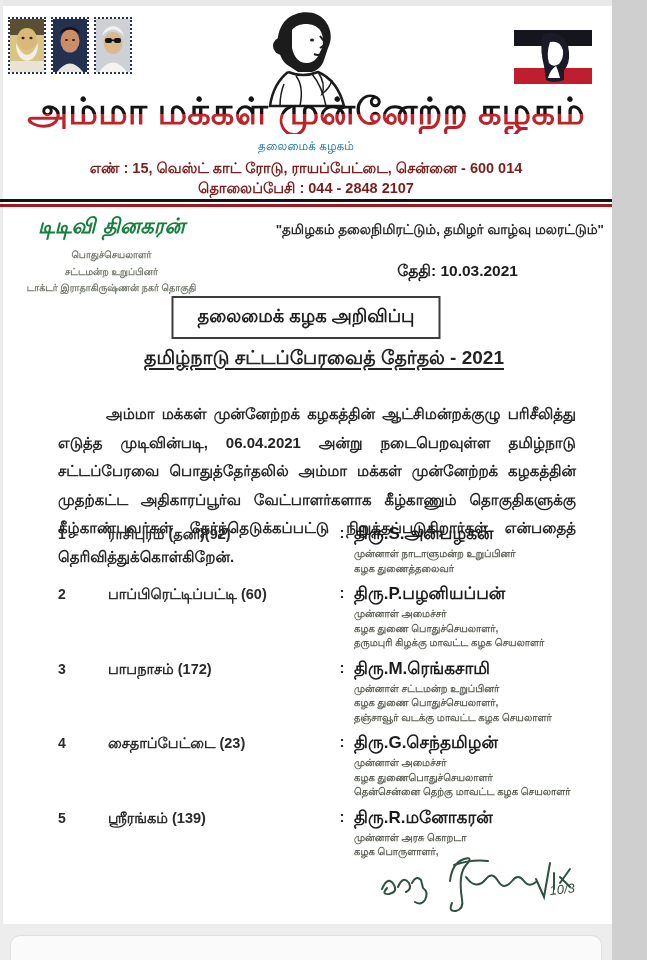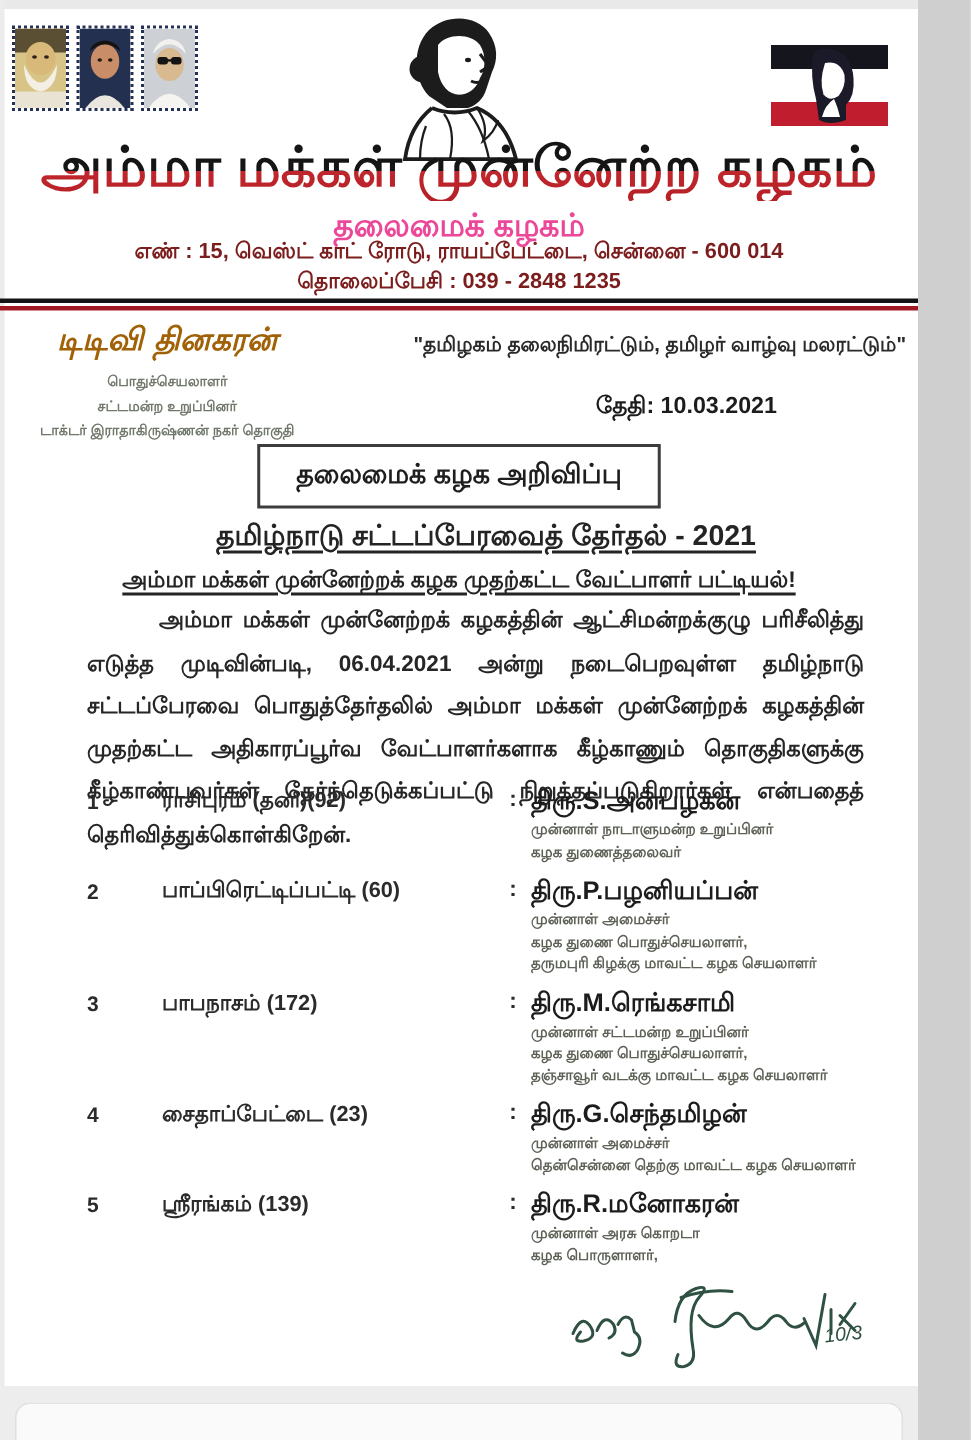--- a/index.html
+++ b/index.html
@@ -18,33 +18,33 @@
 
   .flag{position:absolute;right:18px;top:26px;width:82px;height:62px;}
   .flag svg{display:block;width:100%;height:100%;}
 
   .party-name{position:absolute;top:90px;left:0;right:0;text-align:center;
     font-size:37px;font-weight:bold;letter-spacing:0px;line-height:1.2;
     background:linear-gradient(180deg,#151515 0%,#151515 54%,#c1272d 54%,#b51f26 100%);
     -webkit-background-clip:text;background-clip:text;color:transparent;
     text-shadow:none;white-space:nowrap;}
   .hq-label{position:absolute;top:139px;left:0;right:0;text-align:center;
-    font-size:21px;font-weight:bold;color:#ec4899;}
+    font-size:12px;font-weight:normal;color:#0369a1;}
   .hq-address{position:absolute;top:160px;left:0;right:0;text-align:center;
     font-size:14.5px;font-weight:bold;color:#7c1d1d;}
   .hq-phone{position:absolute;top:180px;left:0;right:0;text-align:center;
     font-size:14.5px;font-weight:bold;color:#7c1d1d;}
 
   .rule-black{position:absolute;top:199px;left:0;right:0;height:3px;background:#141414;}
   .rule-red{position:absolute;top:204px;left:0;right:0;height:3px;background:#a11a22;}
 
   
   .leader{position:absolute;left:14px;top:213px;width:195px;text-align:center;}
   .leader-name{font-family:"DejaVu Serif", serif;font-style:italic;font-weight:bold;
-    font-size:21px;color:#a16207;margin-bottom:6px;}
+    font-size:21px;color:#15803d;margin-bottom:6px;}
   .leader-title{font-size:9.5px;color:#70776b;line-height:1.75;font-weight:600;}
 
   .motto{position:absolute;right:8px;top:222px;width:330px;text-align:right;
     font-size:13.5px;font-weight:bold;color:#2a2a2a;}
   .date-line{position:absolute;right:94px;top:262px;font-size:15.5px;font-weight:bold;color:#1c1c1c;}
 
   .announce-box{position:absolute;top:296px;left:50%;transform:translateX(-50%);
     border:2px solid #3c3c3c;padding:8px 24px;font-size:18px;font-weight:bold;
     color:#1e1e1e;background:#fff;white-space:nowrap;}
 
@@ -139,39 +139,38 @@
       <rect x="2" y="42" width="78" height="16" fill="#c01e2e"></rect>
       <path d="M30,10 Q28,26 32,40 L34,54 Q41,58 52,54 L52,44 Q58,38 57,26 Q56,12 46,8 Q34,4 30,10" fill="#1a1a28"></path>
       <path d="M38,16 Q48,14 51,24 Q52,32 47,38 Q41,42 37,37 Q34,28 38,16" fill="#ffffff"></path>
       <path d="M44,40 Q38,44 36,52 L48,52 Q46,44 44,40" fill="#ffffff"></path>
     </svg>
   </div>
 
   <div class="party-name">அம்மா மக்கள் முன்னேற்ற கழகம்</div>
   <div class="hq-label">தலைமைக் கழகம்</div>
   <div class="hq-address">எண் : 15, வெஸ்ட் காட் ரோடு, ராயப்பேட்டை, சென்னை - 600 014</div>
-  <div class="hq-phone">தொலைப்பேசி : 039 - 2848 1235</div>
+  <div class="hq-phone">தொலைப்பேசி : 044 - 2848 2107</div>
 
   <div class="rule-black"></div>
   <div class="rule-red"></div>
 
   <div class="leader">
     <div class="leader-name">டிடிவி தினகரன்</div>
     <div class="leader-title">பொதுச்செயலாளர்</div>
     <div class="leader-title">சட்டமன்ற உறுப்பினர்</div>
     <div class="leader-title">டாக்டர் இராதாகிருஷ்ணன் நகர் தொகுதி</div>
   </div>
 
   <div class="motto">"தமிழகம் தலைநிமிரட்டும், தமிழர் வாழ்வு மலரட்டும்"</div>
   <div class="date-line">தேதி: 10.03.2021</div>
 
   <div class="announce-box">தலைமைக் கழக அறிவிப்பு</div>
 
   <div class="heading1"><span>தமிழ்நாடு சட்டப்பேரவைத் தேர்தல் - 2021</span></div>
-  <div class="heading2"><span>அம்மா மக்கள் முன்னேற்றக் கழக முதற்கட்ட வேட்பாளர் பட்டியல்!</span></div>
 
   <div class="body-para">அம்மா மக்கள் முன்னேற்றக் கழகத்தின் ஆட்சிமன்றக்குழு பரிசீலித்து எடுத்த முடிவின்படி, 06.04.2021 அன்று நடைபெறவுள்ள தமிழ்நாடு சட்டப்பேரவை பொதுத்தேர்தலில் அம்மா மக்கள் முன்னேற்றக் கழகத்தின் முதற்கட்ட அதிகாரப்பூர்வ வேட்பாளர்களாக கீழ்காணும் தொகுதிகளுக்கு கீழ்காண்பவர்கள் தேர்ந்தெடுக்கப்பட்டு நிறுத்தப்படுகிறார்கள் என்பதைத் தெரிவித்துக்கொள்கிறேன்.</div>
 
   <div class="cand-list">
 
     <div class="cand-row">
       <div class="cand-no">1</div>
       <div class="cand-const">ராசிபுரம் (தனி)(92)</div>
       <div class="cand-colon">:</div>
       <div class="cand-info">
@@ -205,20 +204,21 @@
       </div>
     </div>
 
     <div class="cand-row">
       <div class="cand-no">4</div>
       <div class="cand-const">சைதாப்பேட்டை (23)</div>
       <div class="cand-colon">:</div>
       <div class="cand-info">
         <div class="cand-name">திரு.G.செந்தமிழன்</div>
         <div class="cand-title">முன்னாள் அமைச்சர்</div>
+        <div class="cand-title">கழக துணைபொதுச்செயலாளர்</div>
         <div class="cand-title">தென்சென்னை தெற்கு மாவட்ட கழக செயலாளர்</div>
       </div>
     </div>
 
     <div class="cand-row">
       <div class="cand-no">5</div>
       <div class="cand-const">ஸ்ரீரங்கம் (139)</div>
       <div class="cand-colon">:</div>
       <div class="cand-info">
         <div class="cand-name">திரு.R.மனோகரன்</div>

